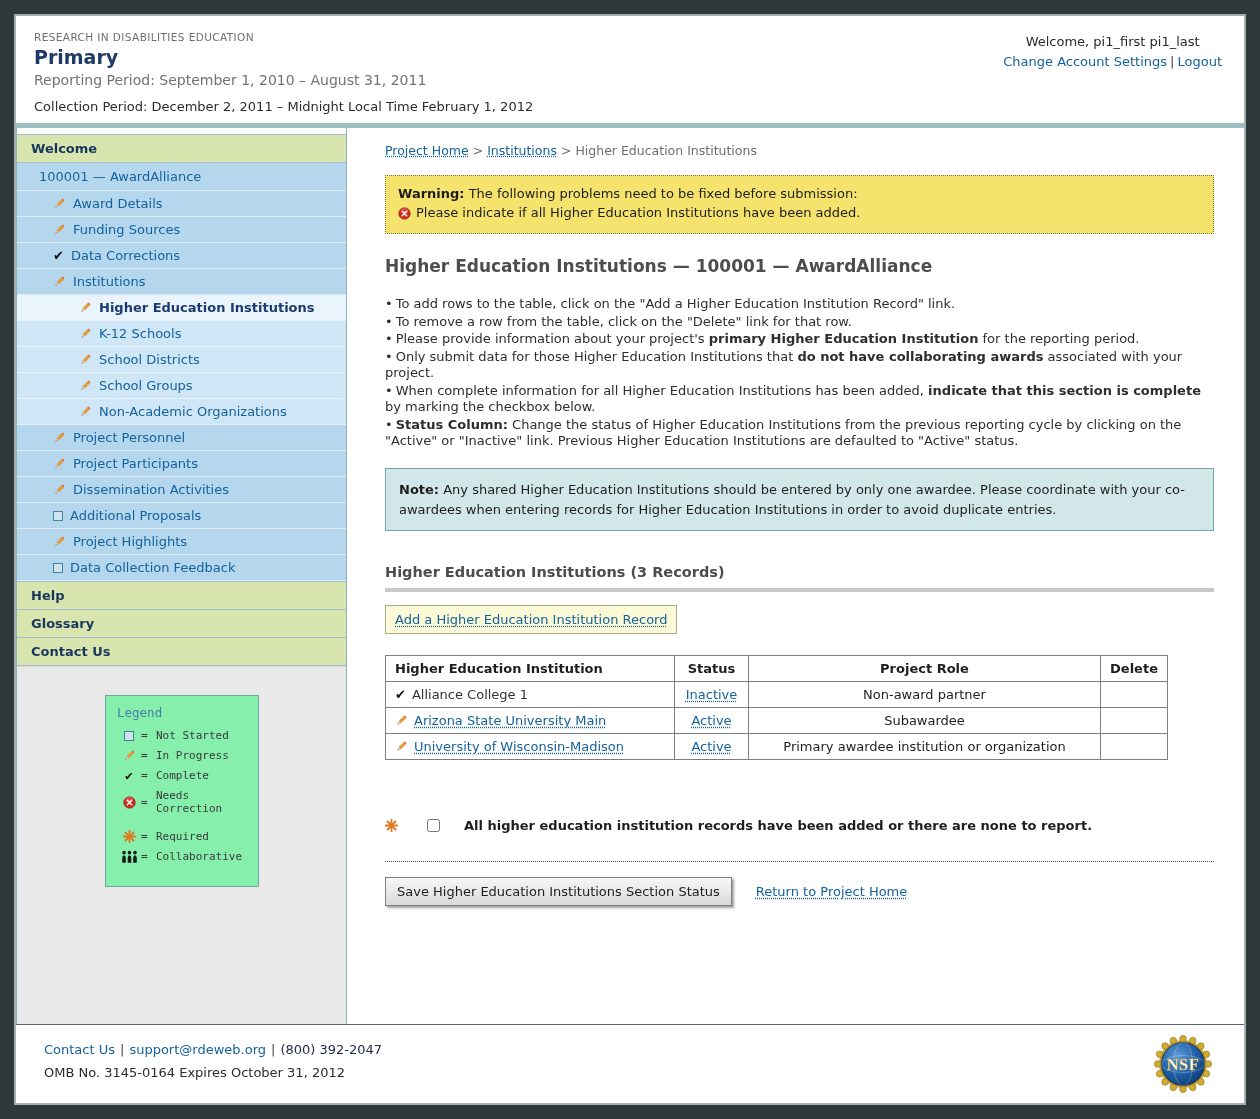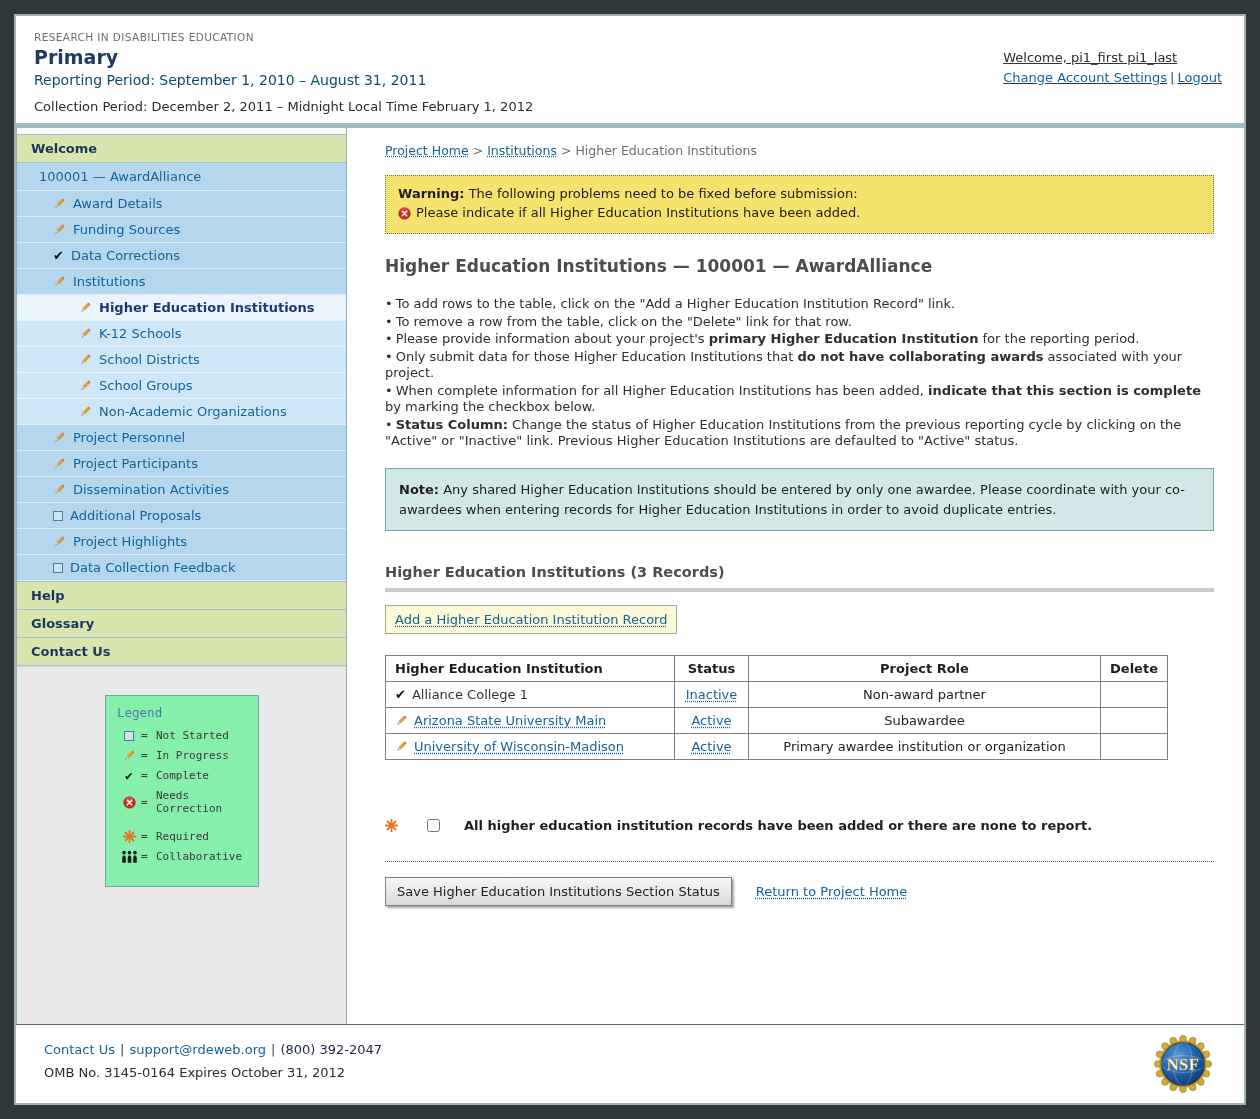--- a/index.html
+++ b/index.html
@@ -18,23 +18,23 @@
     width:100%; height:100%;
     background:#fff;
     border:2px solid #a7b0ae;
     display:flex; flex-direction:column;
   }
 
   
   .hdr { position:relative; padding:15px 18px 9px 18px; flex:none; }
   .eyebrow { font-size:10.5px; color:#6e6e6e; letter-spacing:0.4px; }
   .app-title { font-size:19px; font-weight:bold; color:#1f3a66; margin:3px 0 4px; }
-  .period { font-size:14px; color:#0c4a6e; margin-bottom:11px; }
+  .period { font-size:14px; color:#737373; margin-bottom:11px; }
   .collection { font-size:13px; color:#2b2b2b; }
-  .hdr-right { position:absolute; top:32px; right:22px; text-align:left; line-height:1.5;text-decoration:underline; }
+  .hdr-right { position:absolute; top:16px; right:22px; text-align:center; line-height:1.5; }
   .welcome-user { color:#2b2b2b; }
   .hdr-link { color:#15629c; text-decoration:none; }
   .hdr-sep { color:#444; margin:0 3px; }
 
   .band { height:5px; background:#9cc0c1; flex:none; }
 
   
   .content { flex:1; display:flex; align-items:stretch; min-height:0; }
 
   .sidebar {

